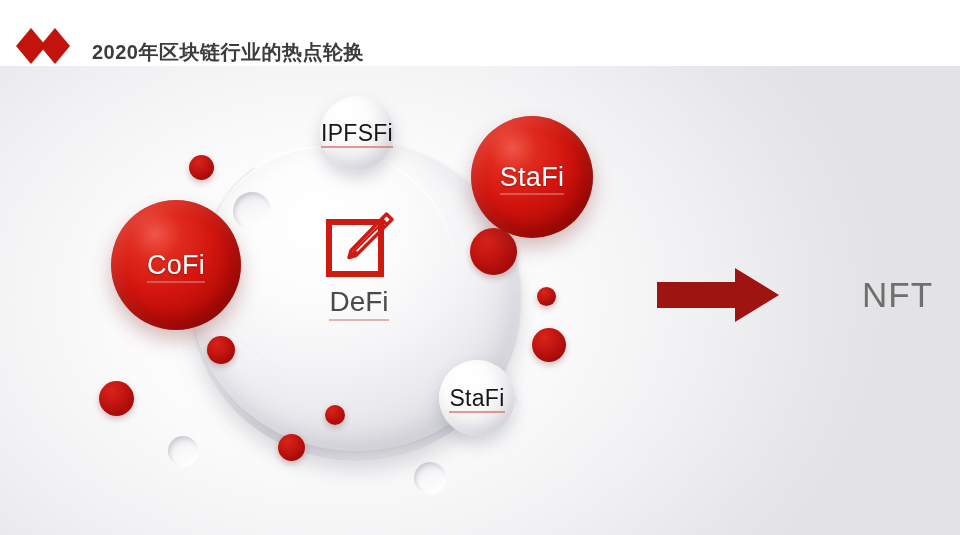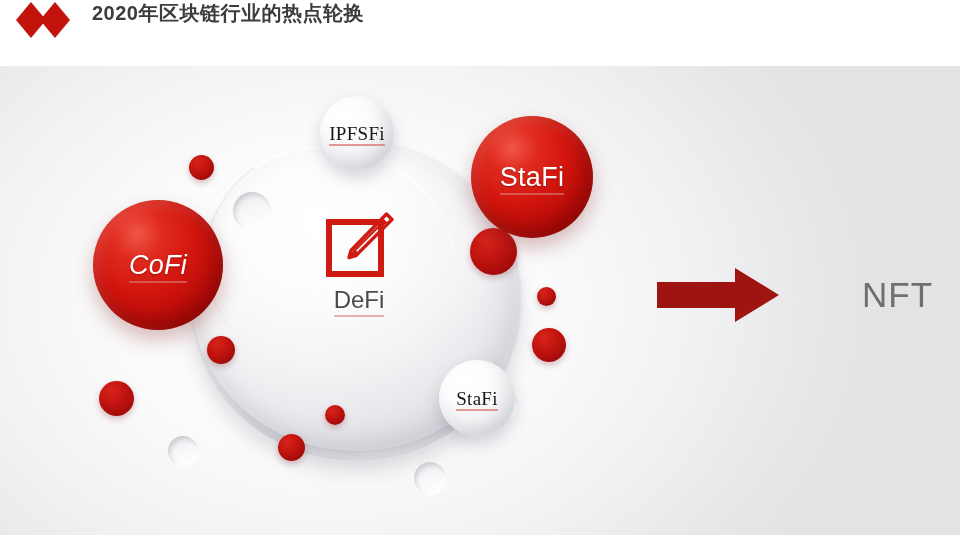--- a/index.html
+++ b/index.html
@@ -21,21 +21,21 @@
       linear-gradient(180deg, #fdfdfd 0%, #f6f6f7 60%, #efeff1 100%);
   }
 
   
   .header {
     position: absolute;
     left: 0; top: 0;
     width: 960px;
     height: 66px;
     display: flex;
-    align-items: flex-start;
+    align-items: flex-end;
     background: #ffffff;
   }
   .brand-mark {
     position: relative;
     width: 62px;
     height: 40px;
     margin-left: 14px;
     flex: 0 0 auto;
   }
   .brand-mark svg { display:block; }
@@ -151,22 +151,21 @@
     text-align: center;
     white-space: nowrap;
     line-height: 1;
   }
   .sphere-red .sphere-label {
     color: #ffffff;
     text-shadow: 0 1px 2px rgba(90,5,3,0.45);
   }
   .sphere-white .sphere-label {
     color: #171717;
-    font-size: 19px;
-    font-family: Liberation Serif, serif;
+    font-size: 23px;
   }
   .sphere-label::after {
     content: "";
     position: absolute;
     left: 0; right: 0;
     bottom: -4px;
     height: 2px;
     background: rgba(216,120,115,0.65);
   }
   .sphere-white .sphere-label::after {
@@ -193,21 +192,21 @@
   .defi-icon {
     width: 72px;
     height: 72px;
     margin: 0 auto;
     display: block;
   }
   .defi-label {
     position: relative;
     display: inline-block;
     margin-top: 6px;
-    font-size: 24px;
+    font-size: 28px;
     color: #4a4a4a;
     line-height: 1;
   }
   .defi-label::after {
     content: "";
     position: absolute;
     left: 0; right: 0;
     bottom: -5px;
     height: 2px;
     background: rgba(216,130,125,0.6);
@@ -261,21 +260,21 @@
 
   <div class="dot" style="left:189px; top:155px; width:25px; height:25px;"></div>
   <div class="dot" style="left:207px; top:336px; width:28px; height:28px;"></div>
   <div class="dot" style="left:99px;  top:381px; width:35px; height:35px;"></div>
   <div class="dot" style="left:278px; top:434px; width:27px; height:27px;"></div>
   <div class="dot" style="left:325px; top:405px; width:20px; height:20px;"></div>
   <div class="dot" style="left:470px; top:228px; width:47px; height:47px;"></div>
   <div class="dot" style="left:537px; top:287px; width:19px; height:19px;"></div>
   <div class="dot" style="left:532px; top:328px; width:34px; height:34px;"></div>
 
-  <div class="sphere sphere-red" style="left:93px; top:200px; width:130px; height:130px;font-style:italic;">
+  <div class="sphere sphere-red" style="left:111px; top:200px; width:130px; height:130px;">
     <span class="sphere-label">CoFi</span>
   </div>
 
   <div class="sphere sphere-red" style="left:471px; top:116px; width:122px; height:122px;align-items:center;">
     <span class="sphere-label">StaFi</span>
   </div>
 
   <div class="sphere sphere-white" style="left:320px; top:96px; width:74px; height:74px;">
     <span class="sphere-label">IPFSFi</span>
   </div>

